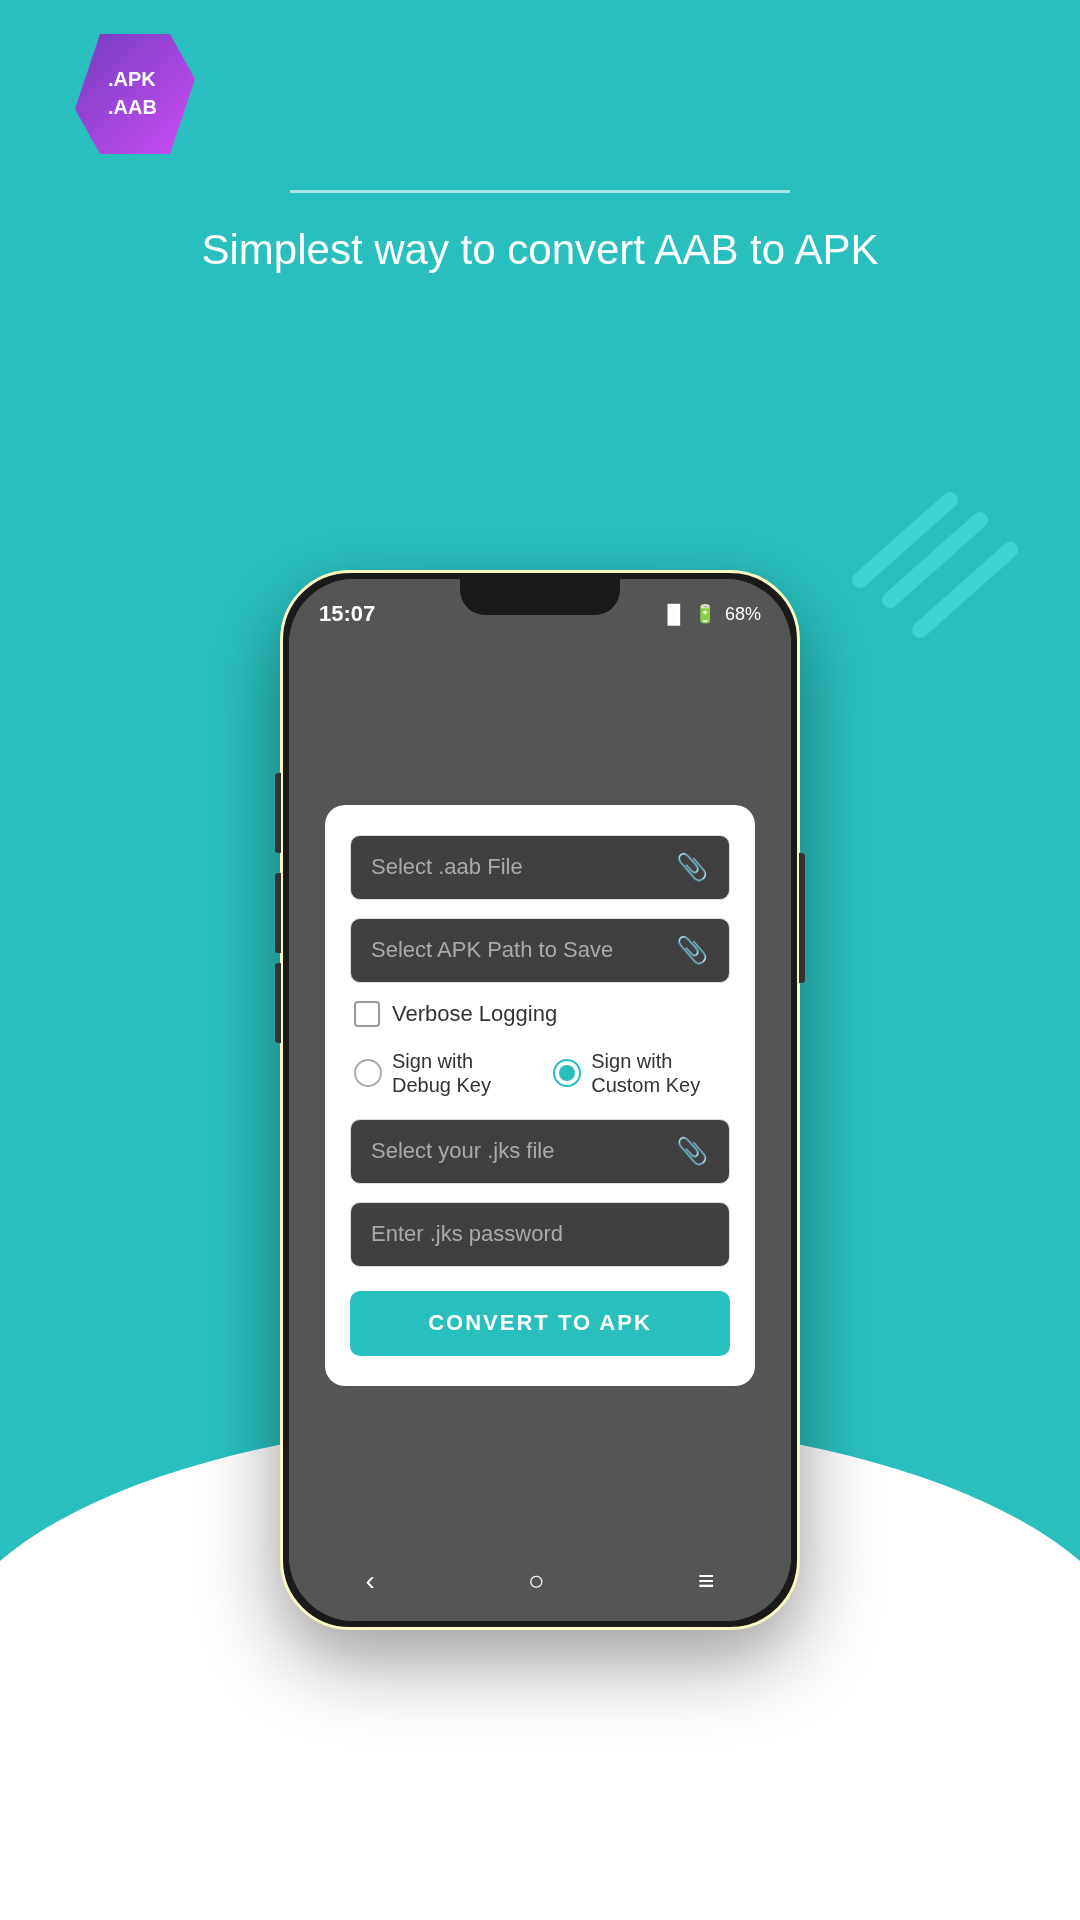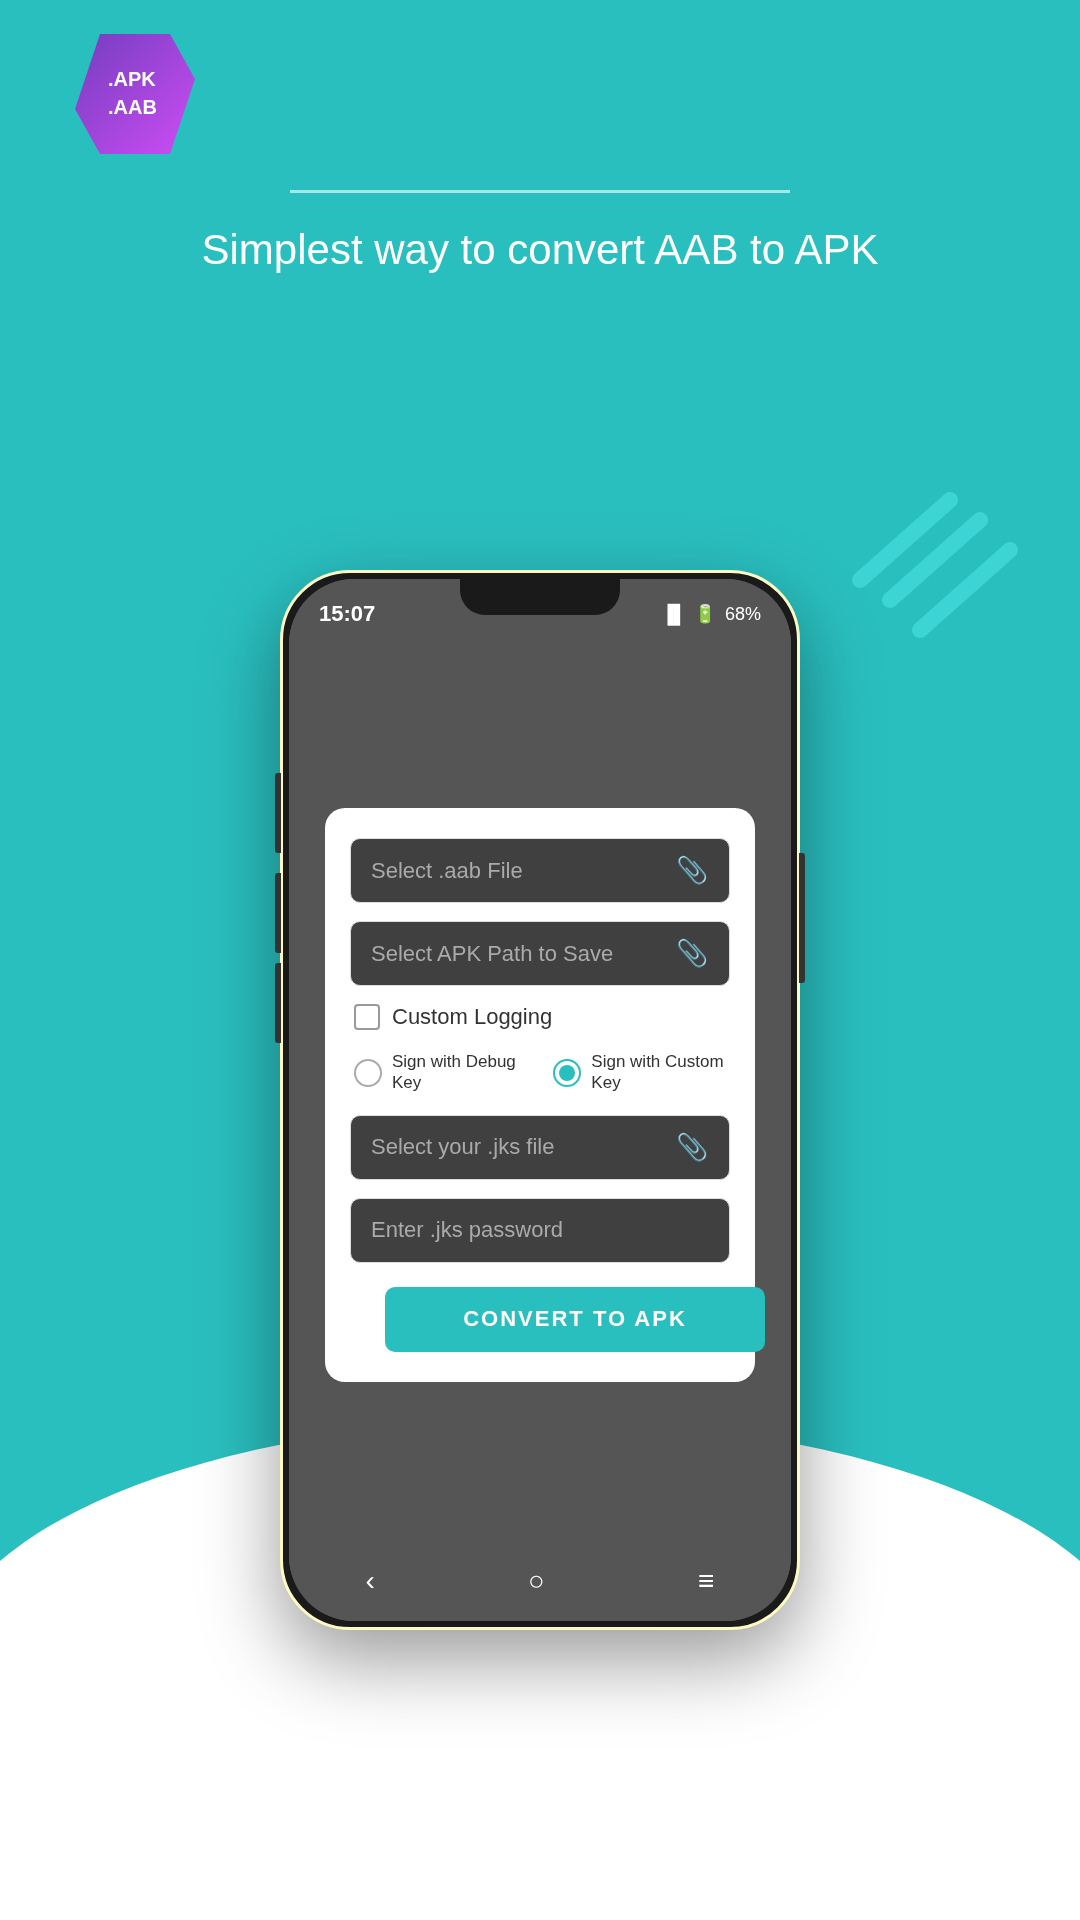--- a/index.html
+++ b/index.html
@@ -255,38 +255,37 @@
       top: 50%;
       left: 50%;
       transform: translate(-50%, -50%);
       width: 16px;
       height: 16px;
       border-radius: 50%;
       background: #2abfbf;
     }
 
     .radio-label {
-      font-size: 17px;
+      font-size: 20px;
       color: #333;
       line-height: 1.2;
     }
 
     .convert-btn {
       width: 100%;
       height: 65px;
       background: #2abfbf;
       border: none;
       border-radius: 10px;
       color: white;
       font-size: 22px;
       font-weight: 700;
       letter-spacing: 2px;
       cursor: pointer;
       margin-top: 6px;
-      margin-left: 35px;
     }
 
     
     .phone-nav {
       height: 70px;
       background: #555;
       display: flex;
       align-items: center;
       justify-content: space-around;
       padding-bottom: 10px;
@@ -377,21 +376,21 @@
 
           
           <div class="input-field">
             <span>Select APK Path to Save</span>
             <span class="clip-icon">📎</span>
           </div>
 
           
           <div class="checkbox-row">
             <div class="checkbox"></div>
-            <span class="checkbox-label">Custom Logging</span>
+            <span class="checkbox-label">Verbose Logging</span>
           </div>
 
           
           <div class="radio-row">
             <div class="radio-option">
               <div class="radio-btn"></div>
               <span class="radio-label">Sign with Debug Key</span>
             </div>
             <div class="radio-option">
               <div class="radio-btn selected"></div>

